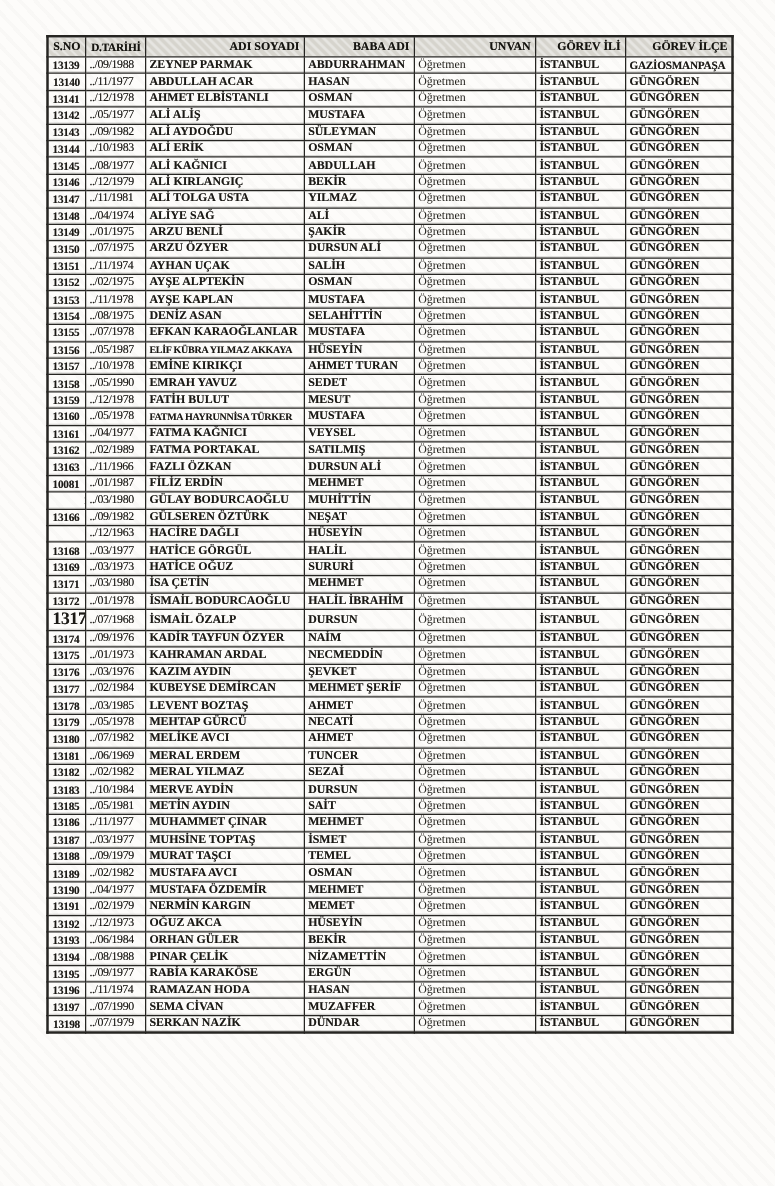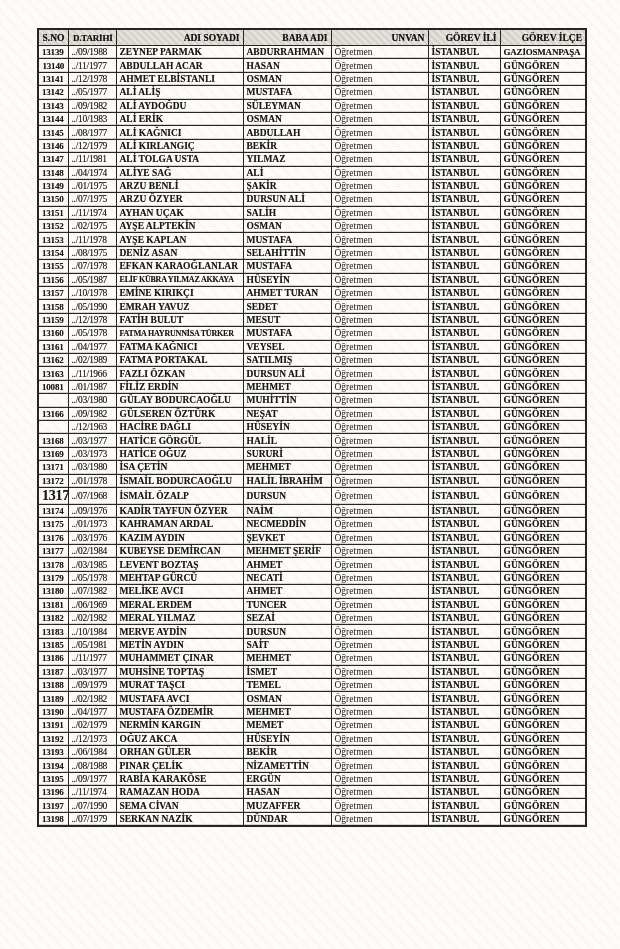--- a/index.html
+++ b/index.html
@@ -589,21 +589,21 @@
         <tr>
           <td class="col0" style="font-size: 9px; letter-spacing: -0.2px;">13197</td>
           <td class="col1">../07/1990</td>
           <td class="col2">SEMA CİVAN</td>
           <td class="col3">MUZAFFER</td>
           <td class="col4">Öğretmen</td>
           <td class="col5">İSTANBUL</td>
           <td class="col6">GÜNGÖREN</td>
         </tr>
         <tr>
-          <td class="col0" style="font-size: 9px; letter-spacing: -0.2px;">13198</td>
+          <td class="col0" style="font-size: 9px; letter-spacing: -0.2px; text-align: center;">13198</td>
           <td class="col1">../07/1979</td>
           <td class="col2">SERKAN NAZİK</td>
           <td class="col3">DÜNDAR</td>
           <td class="col4">Öğretmen</td>
           <td class="col5">İSTANBUL</td>
           <td class="col6">GÜNGÖREN</td>
         </tr>
       </tbody>
   </table>
 </div>

